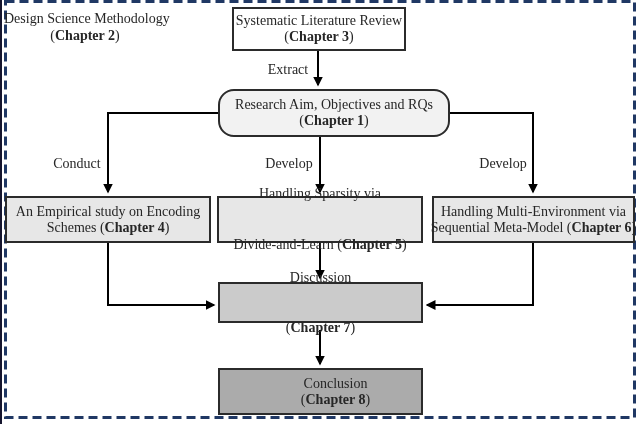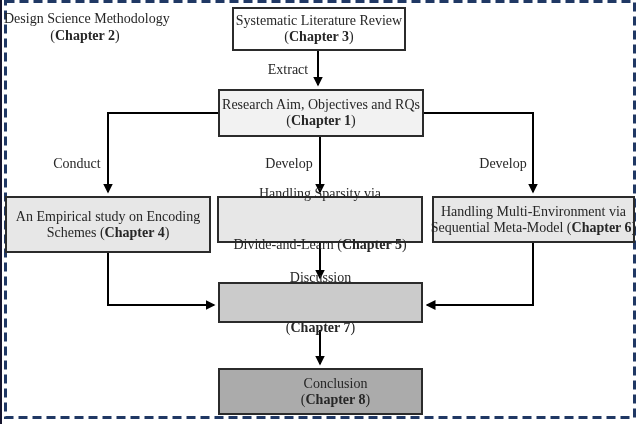--- a/index.html
+++ b/index.html
@@ -11,22 +11,22 @@
   }
   #wires{position:absolute;left:0;top:0;width:640px;height:424px;pointer-events:none;}
   .edge-left{position:absolute;left:0;top:0;width:2px;height:424px;background:#15152e;}
   .node{
     position:absolute;box-sizing:border-box;border:2px solid #2b2b2b;
     display:flex;flex-direction:column;justify-content:center;align-items:center;
     text-align:center;font-size:14px;line-height:16px;
   }
   .node span{white-space:nowrap;}
   .n-slr {left:232px;top:7px;  width:174px;height:44px;}
-  .n-aim {left:218px;top:89px; width:206px;height:48px;}
-  .n-ch4 {left:5px;  top:196px;width:206px;height:57px;}
+  .n-aim {left:218px;top:89px; width:232px;height:48px;border-radius:16px;}
+  .n-ch4 {left:5px;  top:196px;width:206px;height:47px;}
   .n-ch5 {left:217px;top:196px;width:206px;height:47px;}
   .n-ch6 {left:432px;top:196px;width:203px;height:47px;}
   .n-dis {left:218px;top:282px;width:205px;height:41px;gap:34px;}
   .n-con {left:218px;top:368px;width:205px;height:47px;}
   .flabel{
     position:absolute;font-size:14px;line-height:17px;text-align:center;white-space:nowrap;
   }
   .l-ch2{left:4px;top:10px;width:162px;}
   .l-extract{left:248px;top:61px;width:80px;}
   .l-conduct{left:37px;top:155px;width:80px;}

